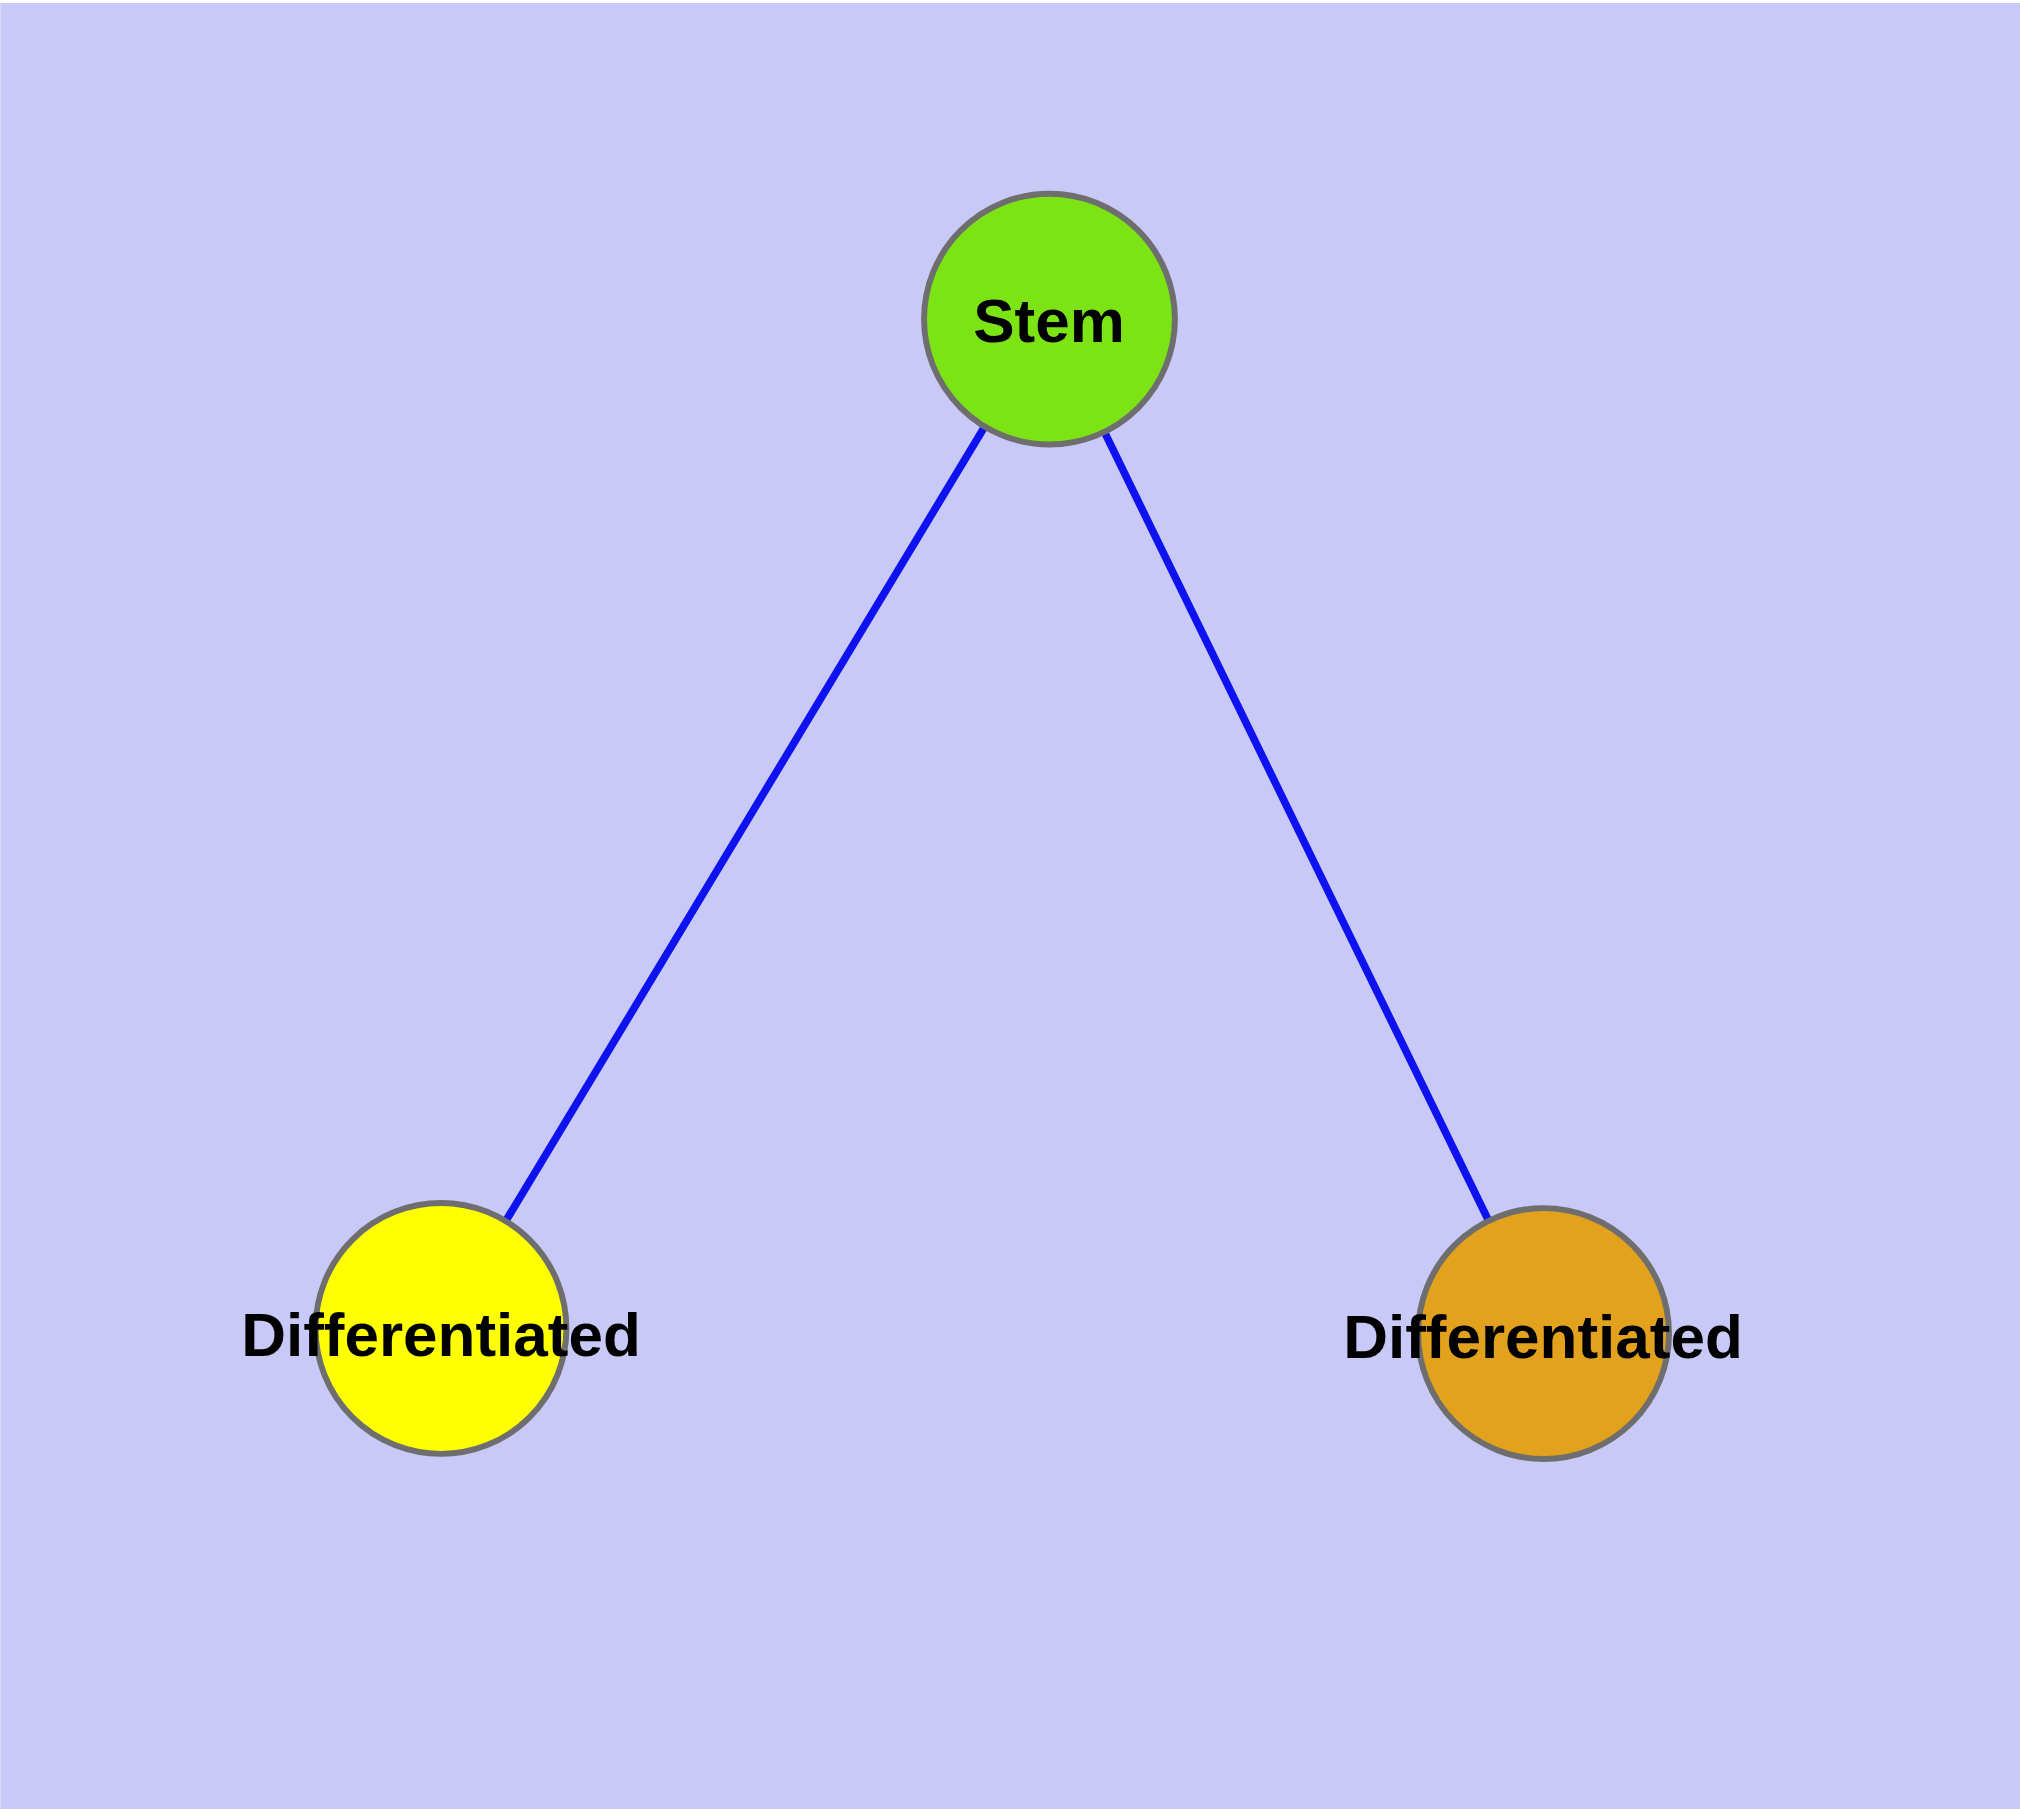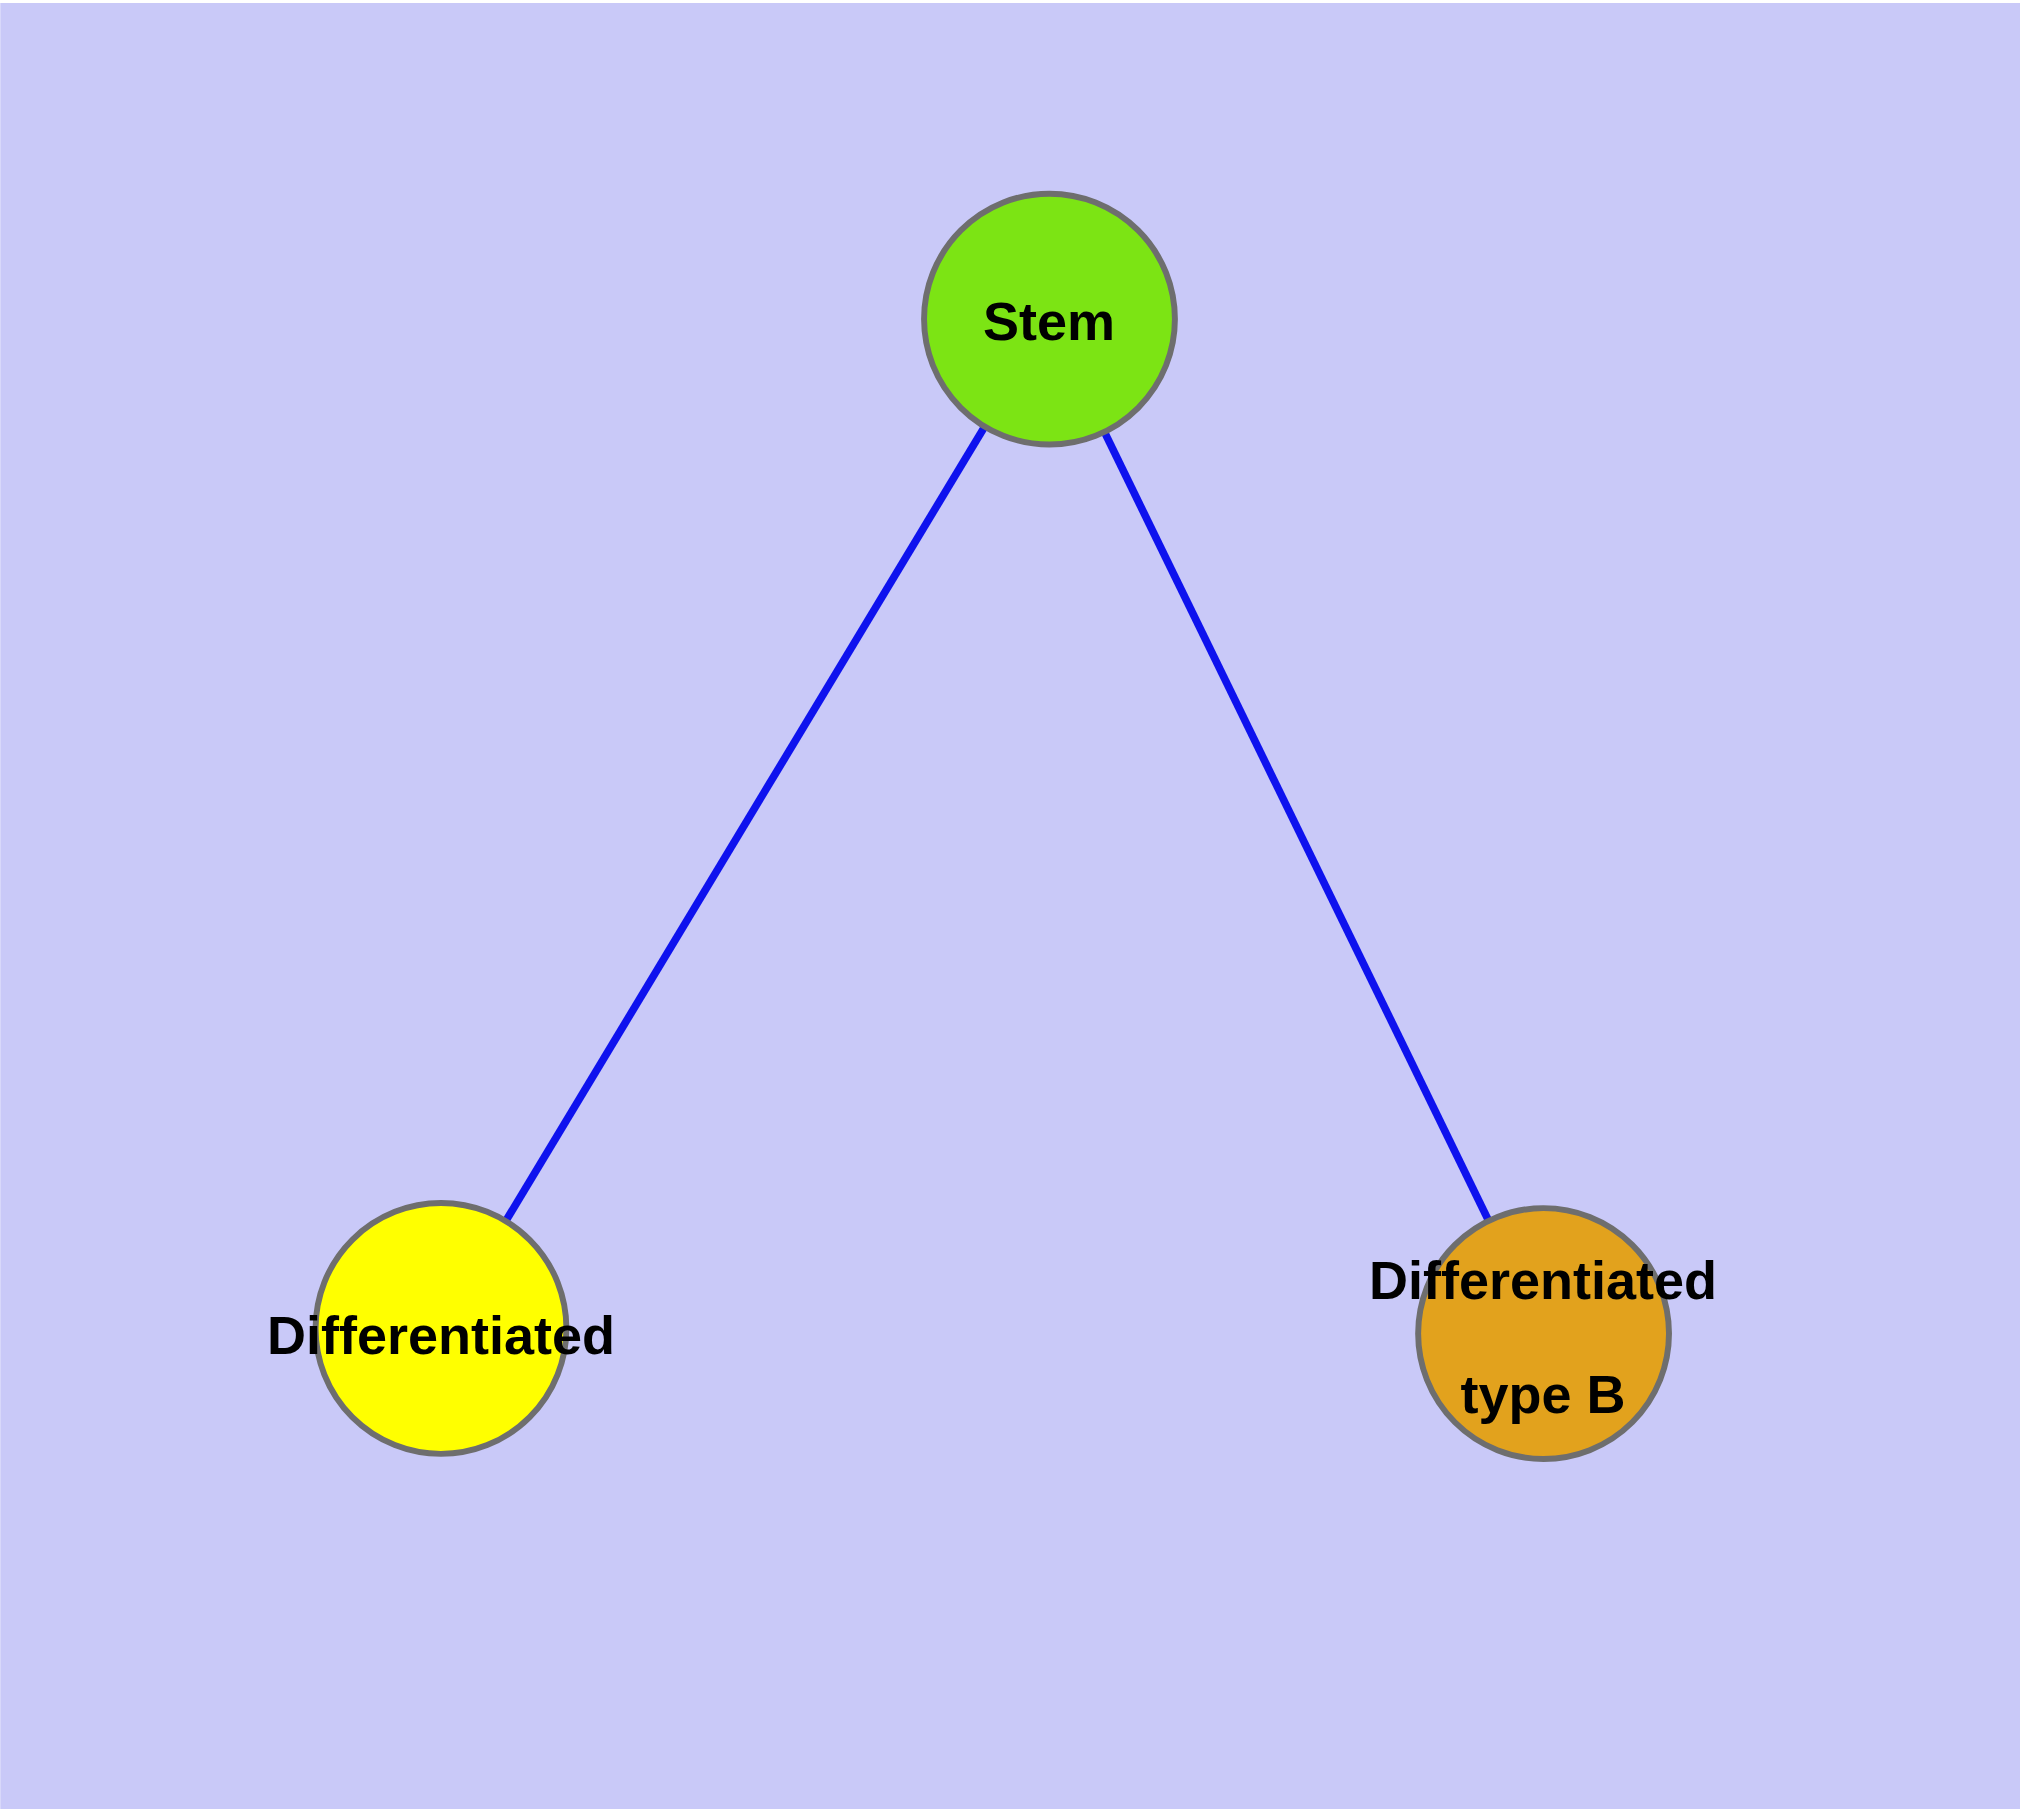--- a/index.html
+++ b/index.html
@@ -26,21 +26,21 @@
     position: absolute;
     left: 0;
     top: 0;
     display: block;
   }
   .node-label {
     position: absolute;
     transform: translate(-50%, -50%);
     color: #000000;
     font-weight: bold;
-    font-size: 54px;
+    font-size: 62px;
     line-height: 114px;
     text-align: center;
     white-space: nowrap;
     letter-spacing: 0px;
   }
   .label-stem   { left: 1049px; top: 318px; }
   .label-type-a { left: 441px;  top: 1332px; }
   .label-type-b { left: 1543px; top: 1334px; }
 </style>
 </head>
@@ -60,17 +60,16 @@
     <div class="node-label label-stem">
       <div>Stem</div>
     </div>
 
     <div class="node-label label-type-a">
       <div>Differentiated</div>
     </div>
 
     <div class="node-label label-type-b">
       <div>Differentiated</div>
-      <div>type B</div>
     </div>
   </div>
 </div>
 
 
 </body></html>

